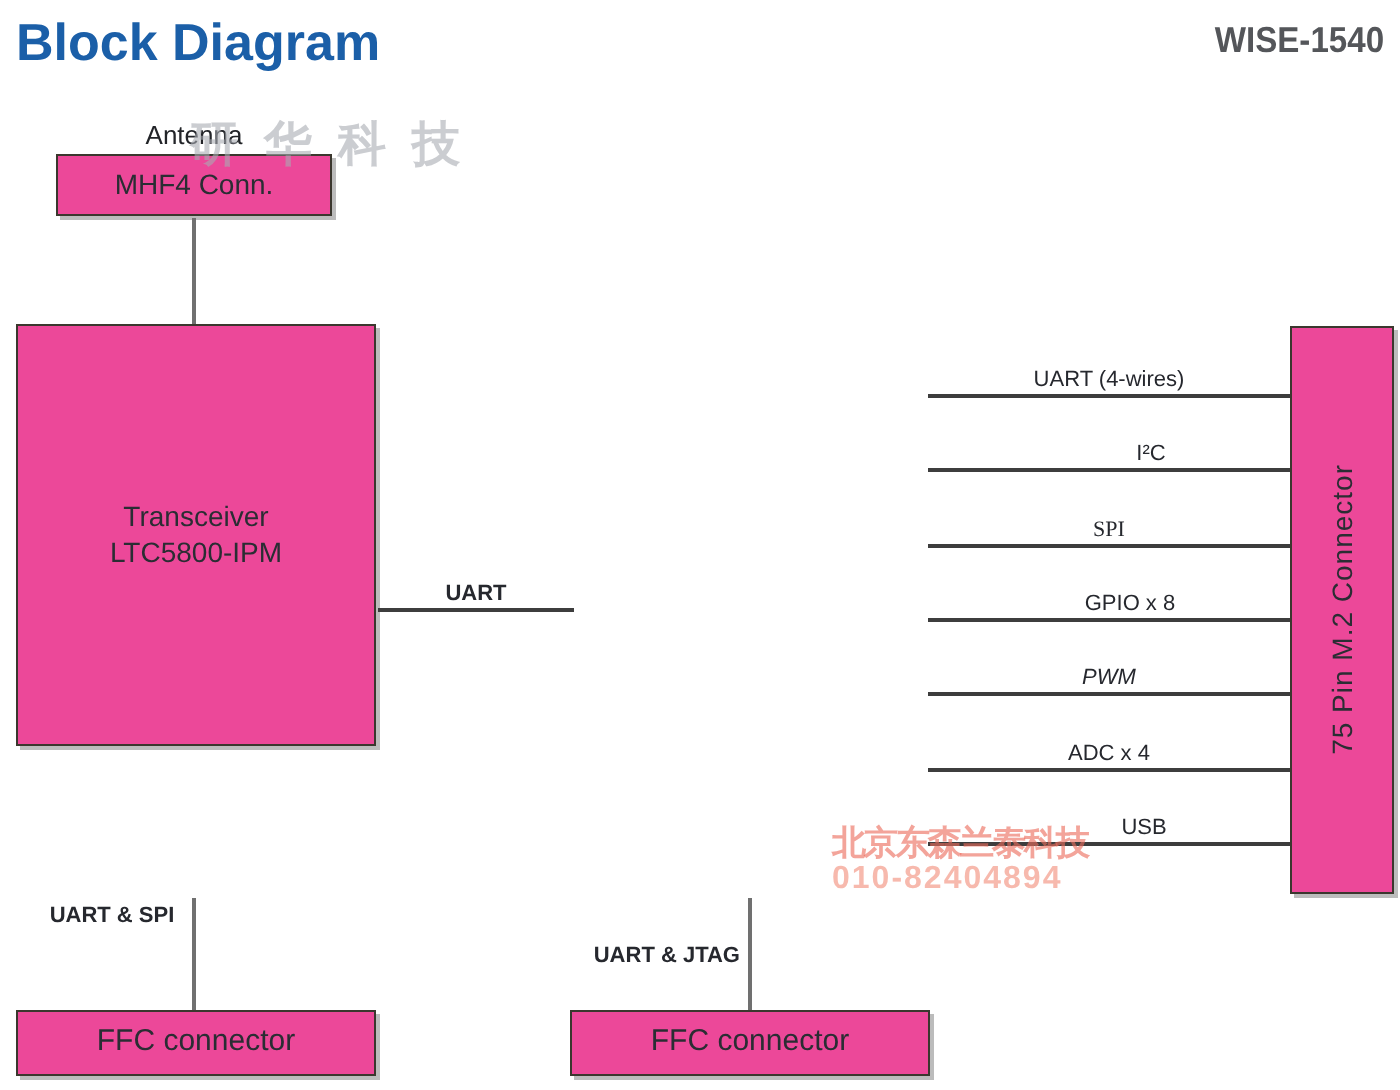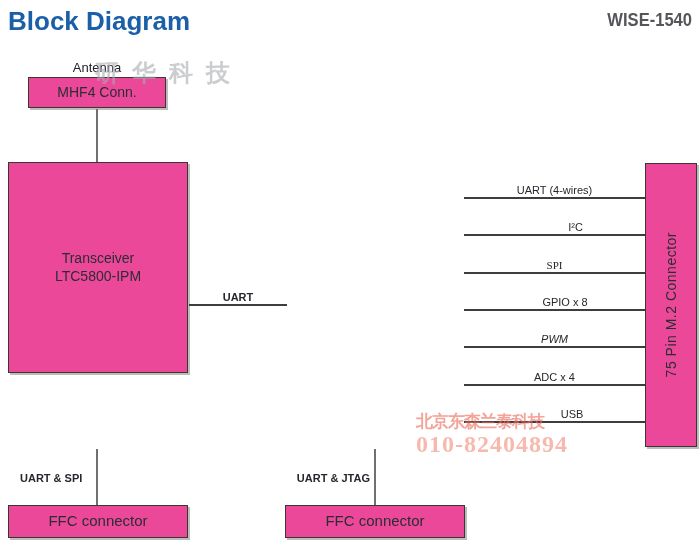--- a/index.html
+++ b/index.html
@@ -53,22 +53,22 @@
     margin-top:3px;color:rgba(168,172,178,.6);font-size:24px;
     letter-spacing:13px;font-weight:bold;white-space:nowrap;
   }
   
   .wm-red{left:416px;top:413px;z-index:10;pointer-events:none;line-height:1;}
   .wm-red .l1{
     color:rgba(236,108,92,.62);font-size:17px;font-weight:bold;
     letter-spacing:-1px;white-space:nowrap;
   }
   .wm-red .l2{
-    margin-top:2px;color:rgba(241,134,114,.58);font-size:24px;
-    font-family:Liberation Serif, serif;font-weight:bold;
+    margin-top:2px;color:rgba(241,134,114,.58);font-size:16px;
+    font-family:Liberation Sans, sans-serif;font-weight:bold;
     letter-spacing:1px;
   }
 </style>
 </head>
 <body>
 
 <div id="stage">
 
   <div class="abs title">Block Diagram</div>
   <div class="abs product">WISE-1540</div>
@@ -115,21 +115,21 @@
   <div class="abs hline" style="left:464px;top:346px;width:181px;"></div>
   <div class="abs sig" style="left:464px;top:333px;width:181px;font-style:italic;">PWM</div>
 
   <div class="abs hline" style="left:464px;top:384px;width:181px;"></div>
   <div class="abs sig" style="left:464px;top:371px;width:181px;">ADC x 4</div>
 
   <div class="abs hline" style="left:464px;top:421px;width:181px;"></div>
   <div class="abs sig" style="left:464px;top:408px;width:216px;">USB</div>
 
   <div class="abs vline" style="left:96px;top:449px;height:56px;"></div>
-  <div class="abs miniLbl" style="left:20px;top:472px;width:72px;text-align:left;">UART &amp; SPI</div>
+  <div class="abs miniLbl" style="left:20px;top:452px;width:72px;text-align:center;">UART &amp; SPI</div>
 
   <div class="abs vline" style="left:374px;top:449px;height:56px;"></div>
   <div class="abs miniLbl" style="left:280px;top:472px;width:90px;text-align:right;">UART &amp; JTAG</div>
 
   <div class="abs block ffc" style="left:8px;top:505px;width:180px;height:33px;">
     <span class="lbl">FFC connector</span>
   </div>
   <div class="abs block ffc" style="left:285px;top:505px;width:180px;height:33px;">
     <span class="lbl">FFC connector</span>
   </div>

